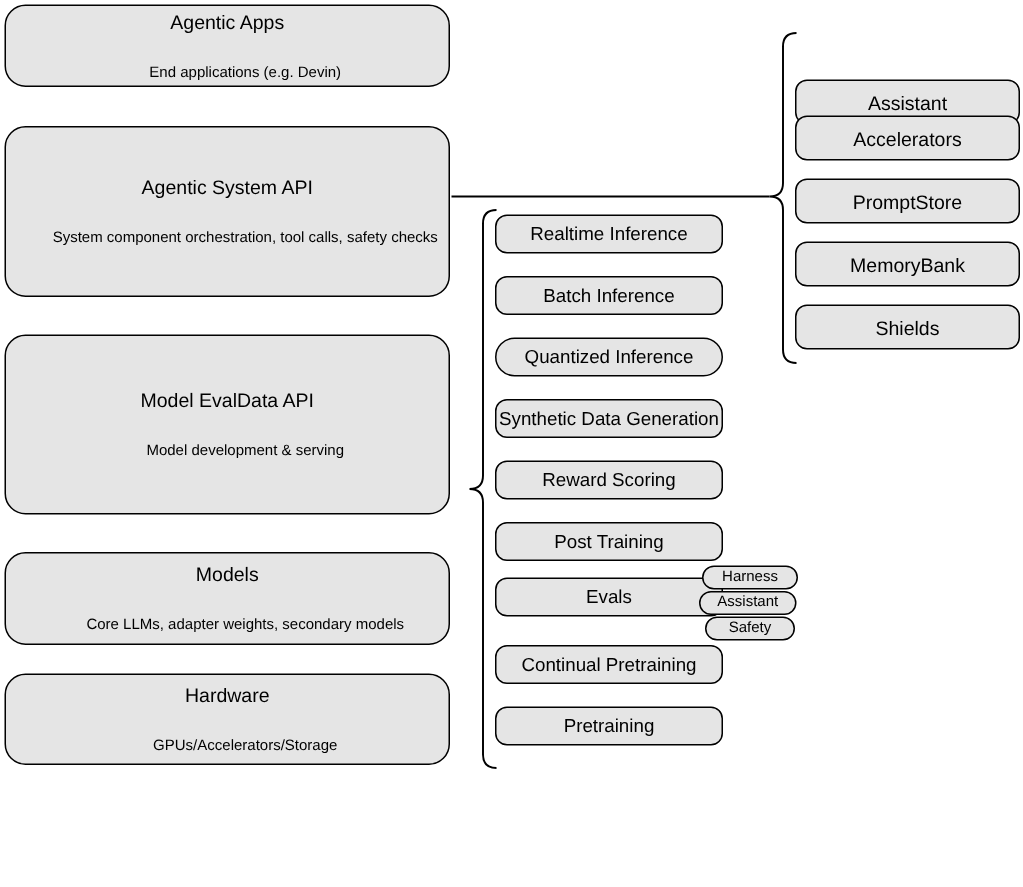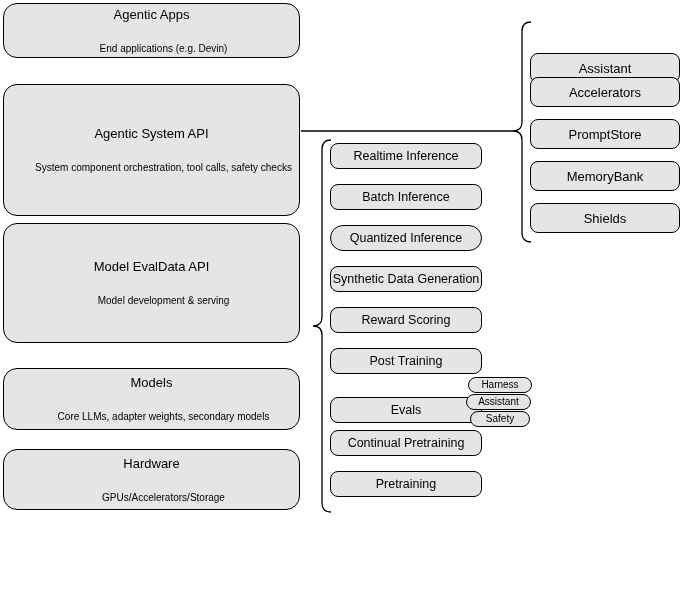--- a/index.html
+++ b/index.html
@@ -66,21 +66,21 @@
     <path d="M 531 22 Q 522 22 522 31 L 522 122 Q 522 131 513 131 Q 522 131 522 140 L 522 233 Q 522 242 531 242" stroke="#000" stroke-width="1.3" fill="none"></path>
 
     <path d="M 331 140 Q 322 140 322 149 L 322 317 Q 322 326 313 326 Q 322 326 322 335 L 322 503 Q 322 512 331 512" stroke="#000" stroke-width="1.3" fill="none"></path>
   </svg>
 
   <div class="box big-box" style="top:3px;height:55px;">
     <div class="title">Agentic Apps</div>
     <div class="subtitle">End applications (e.g. Devin)</div>
   </div>
 
-  <div class="box big-box" style="top:84px;height:132px;">
+  <div class="box big-box" style="top:84px;height:114px;">
     <div class="title">Agentic System API</div>
     <div class="subtitle">System component orchestration, tool calls, safety checks</div>
   </div>
 
   <div class="box big-box" style="top:223px;height:120px;">
     <div class="title">Model EvalData API</div>
     <div class="subtitle">Model development &amp; serving</div>
   </div>
 
   <div class="box big-box" style="top:368px;height:62px;">
@@ -93,21 +93,21 @@
     <div class="subtitle">GPUs/Accelerators/Storage</div>
   </div>
 
 
   <div class="box mid-box" style="top:143px;">Realtime Inference</div>
   <div class="box mid-box" style="top:184px;">Batch Inference</div>
   <div class="box mid-box" style="top:225px;border-radius:15px;">Quantized Inference</div>
   <div class="box mid-box" style="top:266px;">Synthetic Data Generation</div>
   <div class="box mid-box" style="top:307px;">Reward Scoring</div>
   <div class="box mid-box" style="top:348px;">Post Training</div>
-  <div class="box mid-box" style="top:397px;">Evals</div>
+  <div class="box mid-box" style="top:385px;">Evals</div>
   <div class="box mid-box" style="top:430px;">Continual Pretraining</div>
   <div class="box mid-box" style="top:471px;">Pretraining</div>
 
   <div class="box pill" style="left:468px;top:377px;width:64px;">Harness</div>
   <div class="box pill" style="left:466px;top:394px;width:65px;">Assistant</div>
   <div class="box pill" style="left:470px;top:411px;width:60px;">Safety</div>
 
   <div class="box right-box" style="top:21px;margin-top:32px;">Assistant</div>
   <div class="box right-box" style="top:77px;">Accelerators</div>
   <div class="box right-box" style="top:119px;">PromptStore</div>

